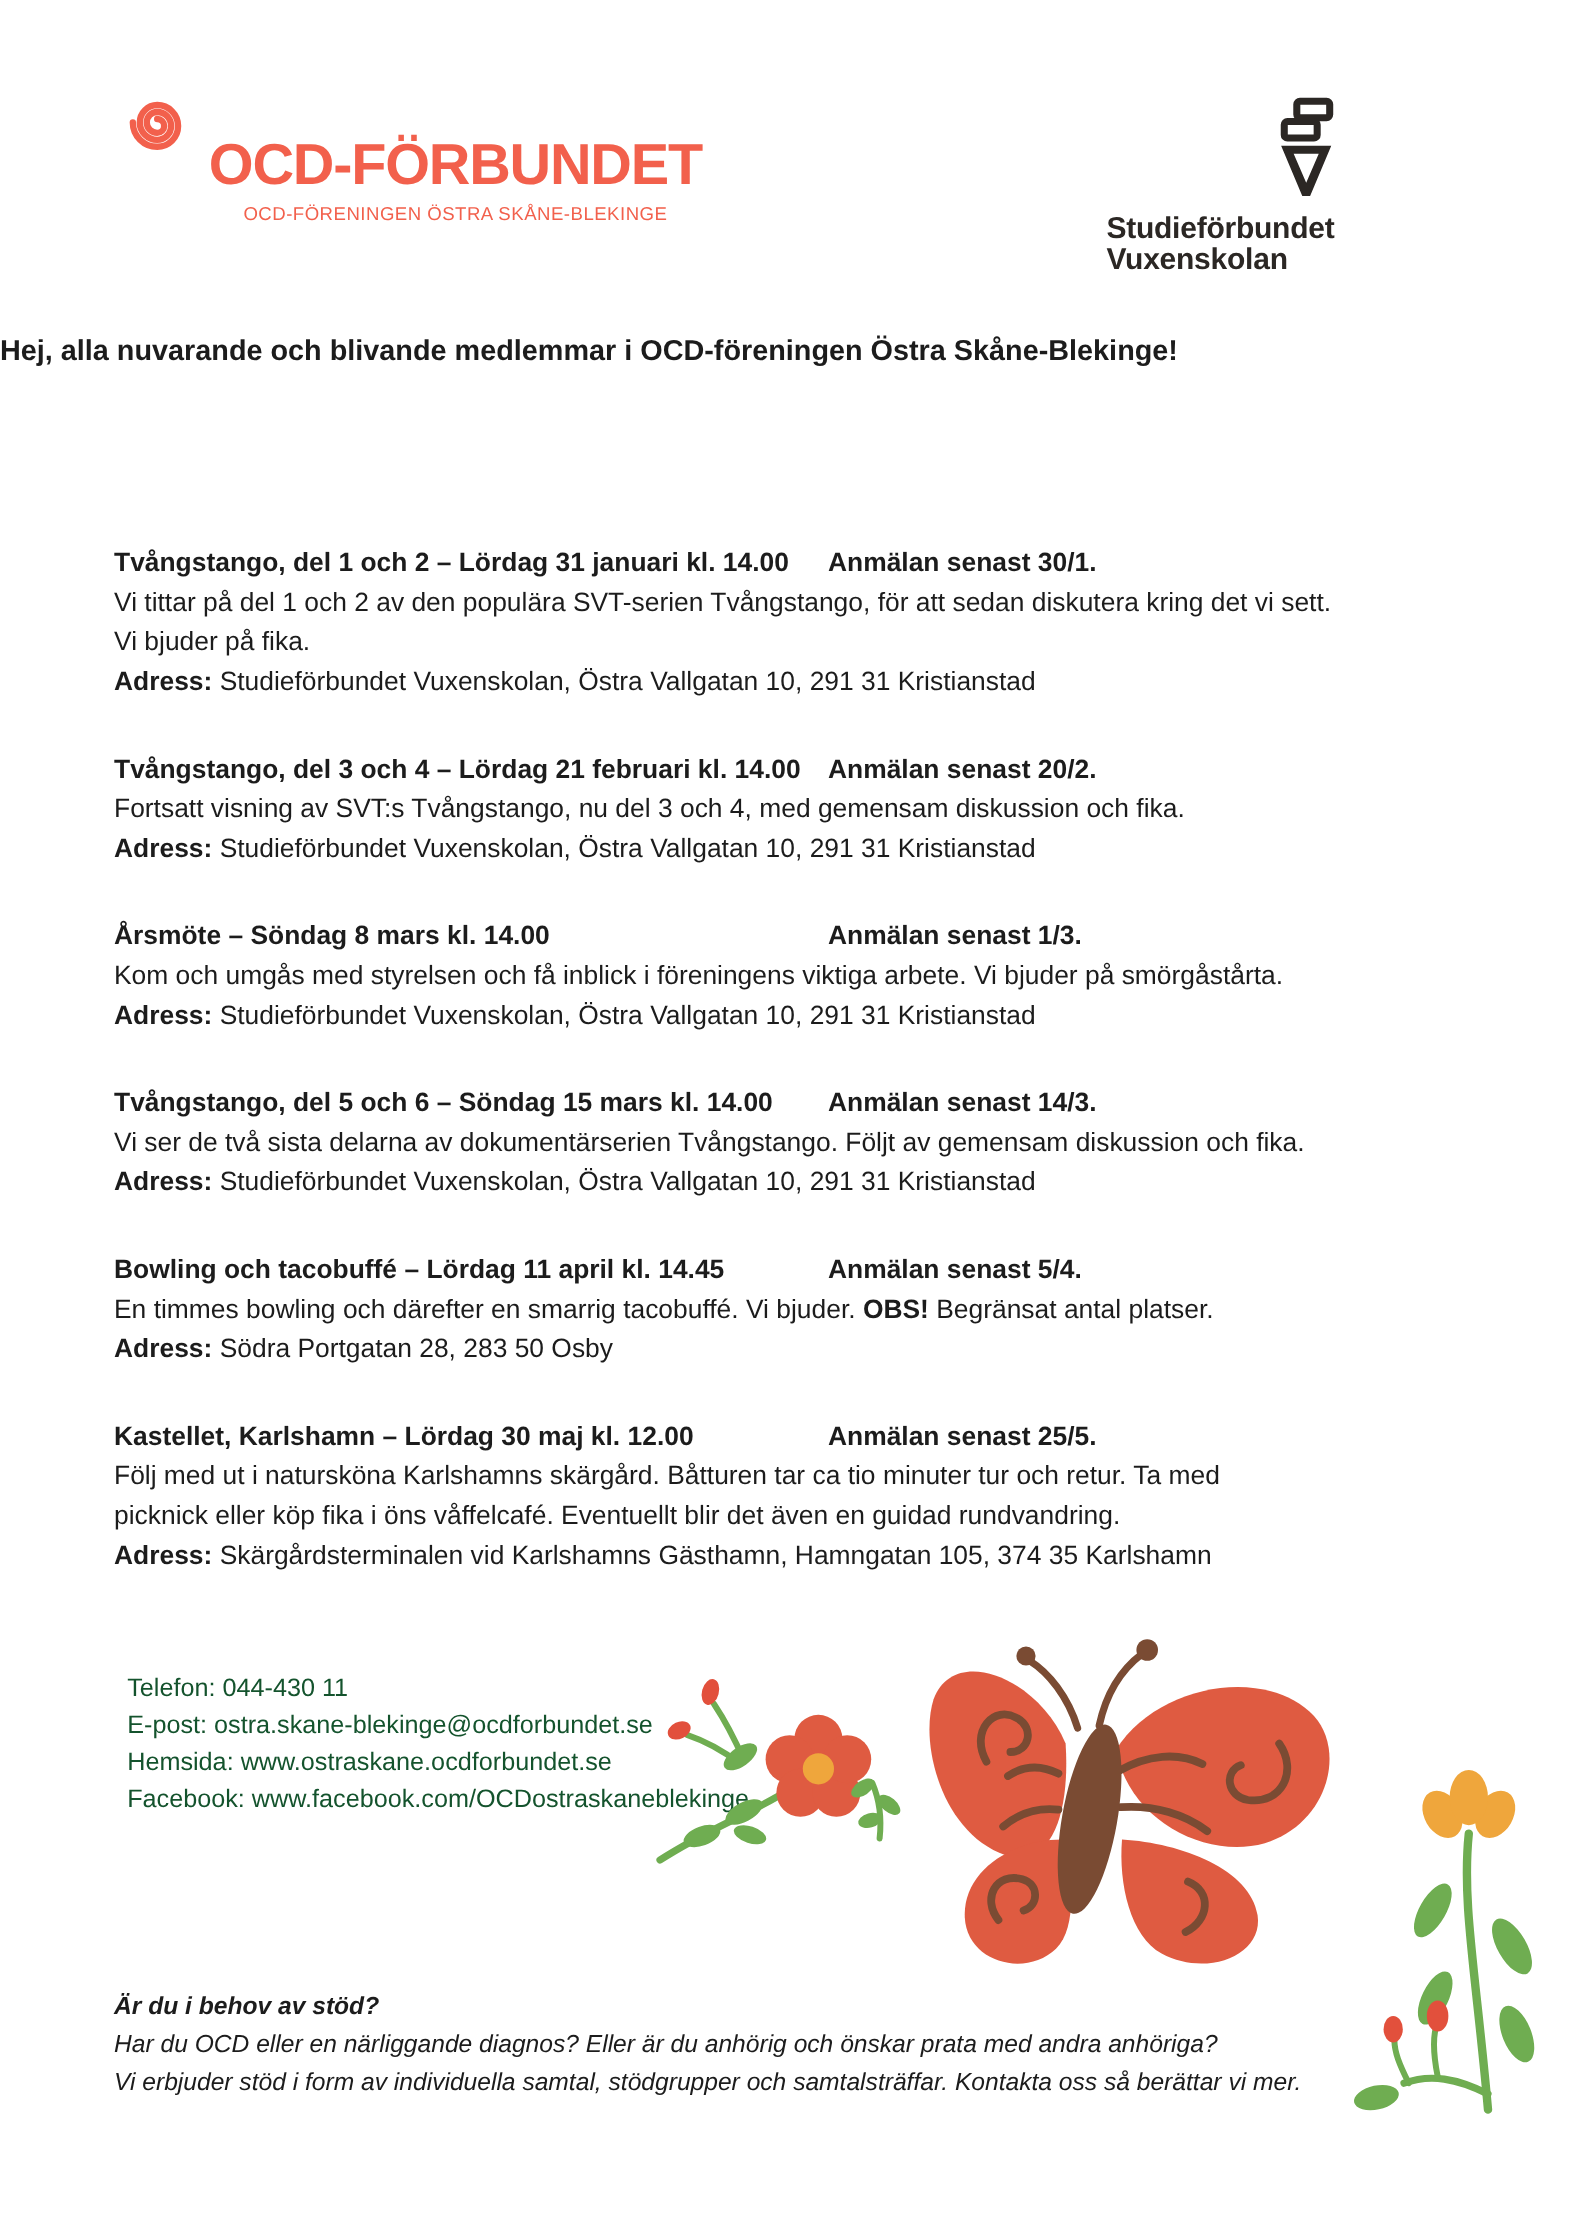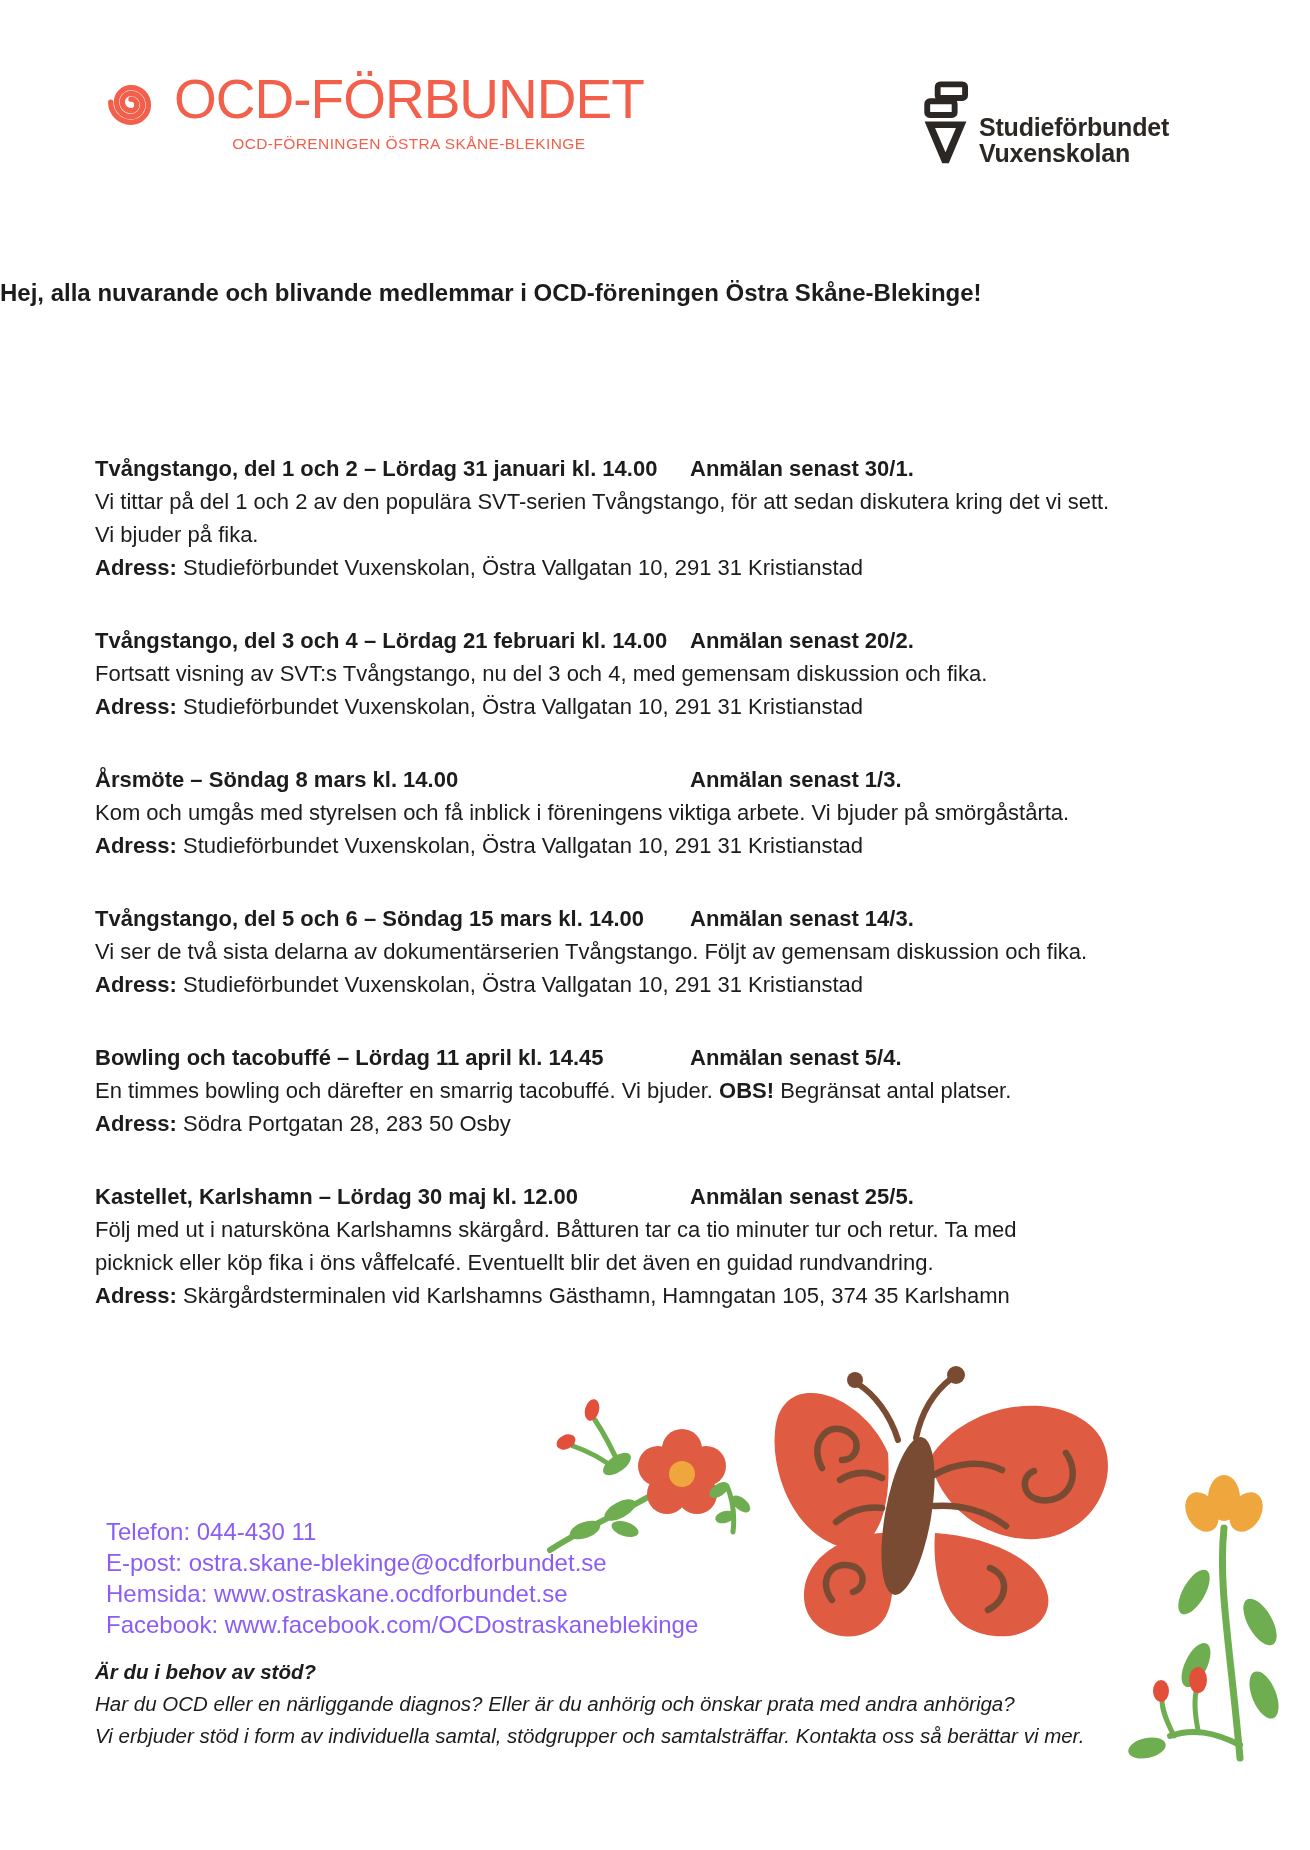--- a/index.html
+++ b/index.html
@@ -9,29 +9,29 @@
     background:#ffffff;
     overflow:hidden;
     font-family:"Liberation Sans", sans-serif;
     color:#1c1c1c;
   }
 
   
   .brand { position:absolute; left:102px; top:72px; display:flex; gap:14px; }
   .brand-icon { width:58px; height:58px; flex:0 0 auto; margin-top:2px; }
   .brand-title {
-    font-size:55px; font-weight:normal; letter-spacing:-1px;
-    color:var(--coral); line-height:1; white-space:nowrap;
+    font-size:48px; font-weight:bold; letter-spacing:-1px;
+    color:var(--coral); line-height:1; white-space:nowrap;margin-top:42px;
   }
   .brand-subtitle {
     margin-top:8px; text-align:center;
     font-size:15.5px; font-weight:normal; letter-spacing:.4px;
     color:var(--coral);
   }
-  .partner { position:absolute; left:922px; top:80px; display:flex; gap:10px; align-items:flex-end; }
+  .partner { position:absolute; left:922px; top:80px; display:flex; gap:10px; align-items:flex-end;flex-direction:column; }
   .partner-icon { width:47px; height:87px; flex:0 0 auto; }
   .partner-text {
     font-size:25px; font-weight:bold; line-height:26px;
     letter-spacing:-.2px; color:var(--ink-dark); padding-bottom:1px;
   }
 
   
   .main-heading {
     position:absolute; top:279px; left:0; width:100%;
     text-align:left; font-size:24px; font-weight:bold;
@@ -45,21 +45,21 @@
   .events { position:absolute; left:95px; top:452px; width:1122px; font-size:22px; line-height:33px; }
   .event { margin-bottom:40px; }
   .event-title-row { position:relative; font-weight:bold; }
   .event-title { display:inline-block; max-width:605px; }
   .event-deadline { position:absolute; left:595px; top:0; font-weight:bold; white-space:nowrap; }
   .event-line b { font-weight:bold; }
   .address-label { font-weight:bold; }
 
   
   .signoff { position:absolute; left:106px; top:1383px; font-size:23px; font-weight:bold; line-height:36px; }
-  .contact { position:absolute; left:106px; top:1516px; font-size:24px; line-height:31px; color:#8b5cf6; }
+  .contact { position:absolute; left:106px; top:1391px; font-size:21px; line-height:31px; color:#14532d; }
 
   
   .support { position:absolute; left:95px; top:1656px; font-size:20.5px; font-style:italic; line-height:32px; }
   .support-title { font-weight:bold; }
 
   
   .deco { position:absolute; pointer-events:none; }
   .deco-sprig     { left:525px;  top:1382px; width:245px; height:185px; }
   .deco-butterfly { left:770px;  top:1348px; width:350px; height:305px; }
   .deco-plant     { left:1102px; top:1460px; width:205px; height:315px; }

